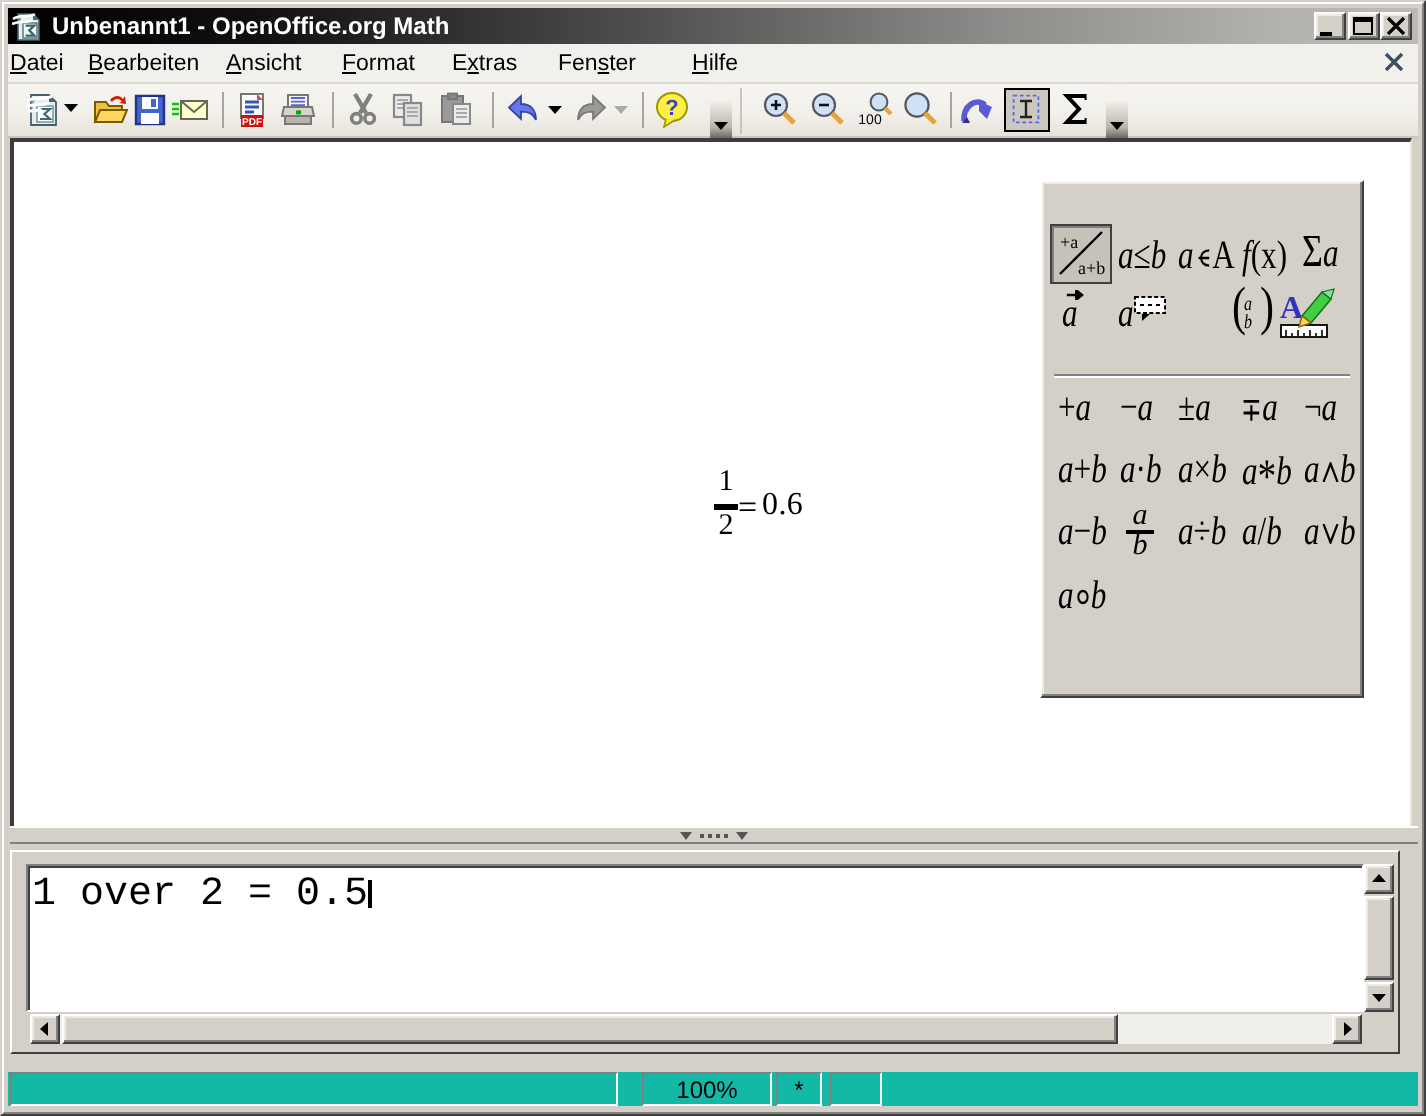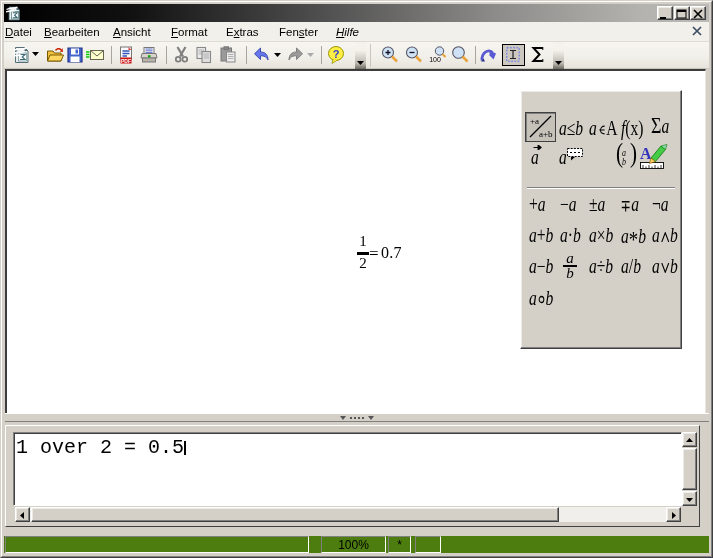--- a/index.html
+++ b/index.html
@@ -111,21 +111,21 @@
   
   .sbv { position:absolute; left:682px; top:432px; width:15px; height:74px; background:#d4d0c8; }
   .sbh { position:absolute; left:13px; top:507px; width:669px; height:15px; background:#f1efec; }
   .sbtn {
     position:absolute; background:#d4d0c8;
     border-top:1px solid #ffffff; border-left:1px solid #ffffff;
     border-right:1px solid #404040; border-bottom:1px solid #404040;
     box-shadow:inset -1px -1px 0 #808080, inset 1px 1px 0 #ecebe6;
   }
   
-  .statusbar { position:absolute; left:4px; top:536px; width:705px; height:17px; background:#4d7c0f; }
+  .statusbar { position:absolute; left:4px; top:536px; width:705px; height:17px; background:#14b8a6; }
   .scell {
     position:absolute; top:0px; height:17px;
     border-top:1px solid #808080; border-left:1px solid #808080;
     border-right:1px solid #ffffff; border-bottom:1px solid #ffffff;
     font-size:12px; color:#000; text-align:center; line-height:16px;
   }
 </style>
 </head>
 <body>
 <div class="win"></div>
@@ -133,40 +133,41 @@
 
 <div class="titlebar">
   <svg class="titleicon" viewBox="0 0 16 16">
     <path d="M3 2 L10.5 2 L13.5 5 L13.5 15 L3 15 Z" fill="#e8eeee" stroke="#44606a" stroke-width="0.8"></path>
     <path d="M10.5 2 L13.5 5 L10.5 5 Z" fill="#4a6670"></path>
     <path d="M3.2 13.5 C3.2 9 3.6 6 5 3 L3 3 Z" fill="#6e8e96"></path>
     <rect x="5.5" y="6.5" width="7" height="7.5" fill="#f4f8f8" stroke="#4a7078" stroke-width="0.7"></rect>
     <path d="M6.8 7.8 L11.2 7.8 L8.6 10.2 L11.2 12.8 L6.8 12.8" fill="none" stroke="#39666e" stroke-width="1.1"></path>
     <path d="M0.5 4.5 C4 2.2 8 3.8 11.5 2.2 M0 7 C4 5.2 7 6.8 10 5.2" stroke="#ffffff" stroke-width="1.3" fill="none"></path>
   </svg>
+  <span class="titletext">Unbenannt1 - OpenOffice.org Math</span>
   <div class="tbtn" style="left:653px;"><svg width="14" height="12" viewBox="0 0 14 12">
         <rect x="2" y="8" width="6" height="2" fill="#000"></rect>
       </svg></div>
   <div class="tbtn" style="left:670px;"><svg width="14" height="12" viewBox="0 0 14 12">
         <rect x="2" y="1" width="9" height="8" fill="none" stroke="#000" stroke-width="1"></rect>
         <rect x="2" y="1" width="9" height="2" fill="#000"></rect>
       </svg></div>
   <div class="tbtn" style="left:686px;"><svg width="14" height="12" viewBox="0 0 14 12">
         <path d="M3 1 L11 9 M11 1 L3 9" stroke="#000" stroke-width="1.6"></path>
       </svg></div>
 </div>
 
 <div class="menubar">
   <span class="mi" style="left:1px;"><span class="u">D</span>atei</span>
   <span class="mi" style="left:40px;"><span class="u">B</span>earbeiten</span>
   <span class="mi" style="left:109px;"><span class="u">A</span>nsicht</span>
   <span class="mi" style="left:167px;"><span class="u">F</span>ormat</span>
   <span class="mi" style="left:222px;">E<span class="u">x</span>tras</span>
   <span class="mi" style="left:275px;">Fen<span class="u">s</span>ter</span>
-  <span class="mi" style="left:332px;font-style:italic;"><span class="u">H</span>ilfe</span>
+  <span class="mi" style="left:342px;"><span class="u">H</span>ilfe</span>
   <svg class="menux" width="10" height="10" viewBox="0 0 10 10">
       <path d="M1 1 L9 9 M9 1 L1 9" stroke="#3d4d63" stroke-width="1.7"></path>
     </svg>
 </div>
 
 <div class="toolbar">
   <svg class="ti" style="left:9px; width:17px; height:18px; top:4px;" viewBox="0 0 17 18">
     <path d="M2.5 1.5 L11.5 1.5 L15 5 L15 16.5 L2.5 16.5 Z" fill="#e8eeee" stroke="#44606a" stroke-width="0.9"></path>
     <path d="M11.5 1.5 L15 5 L11.5 5 Z" fill="#4a6670"></path>
     <path d="M2.8 15.5 C2.8 10 3.2 7 4.6 3.5 L2.8 3.5 Z" fill="#84a0a8"></path>
@@ -292,21 +293,21 @@
         <path d="M0 0 L7 0 L3.5 4 Z" fill="#000"></path>
       </svg>
   </div>
 </div>
 
 <div class="docarea"></div>
 <div style="position:absolute; left:357px; top:234px; width:12px; text-align:center; font-size:15px; line-height:14px; font-family:'Liberation Serif',serif;">1</div>
 <div style="position:absolute; left:357px; top:252px; width:12px; height:3px; background:#000;"></div>
 <div style="position:absolute; left:357px; top:256px; width:12px; text-align:center; font-size:15px; line-height:14px; font-family:'Liberation Serif',serif;">2</div>
 <div style="position:absolute; left:369px; top:245px; font-size:17px; line-height:17px; font-family:'Liberation Serif',serif;">=</div>
-<div style="position:absolute; left:381px; top:245px; font-size:16px; line-height:16px; letter-spacing:0.2px; font-family:'Liberation Serif',serif;">0.7</div>
+<div style="position:absolute; left:381px; top:245px; font-size:16px; line-height:16px; letter-spacing:0.2px; font-family:'Liberation Serif',serif;">0.6</div>
 
 <div class="auswahl">
   <div class="aw-btn1">
     <svg width="29" height="28" viewBox="0 0 29 28">
       <path d="M4 24 L25 3" stroke="#000" stroke-width="1.2"></path>
       <text x="4" y="11" font-size="9" font-family="Liberation Serif">+a</text>
       <text x="13" y="24" font-size="9" font-family="Liberation Serif">a+b</text>
     </svg>
   </div>
   <span class="aw-sym" style="left:38px; top:27px;"><span class="it">a</span>≤<span class="it">b</span></span>

